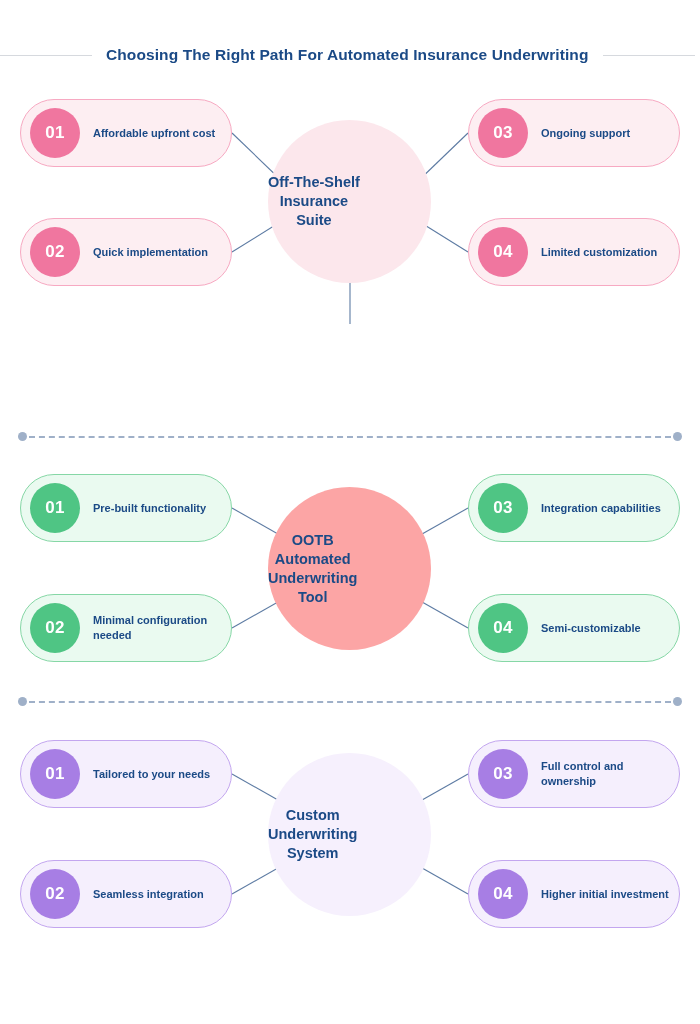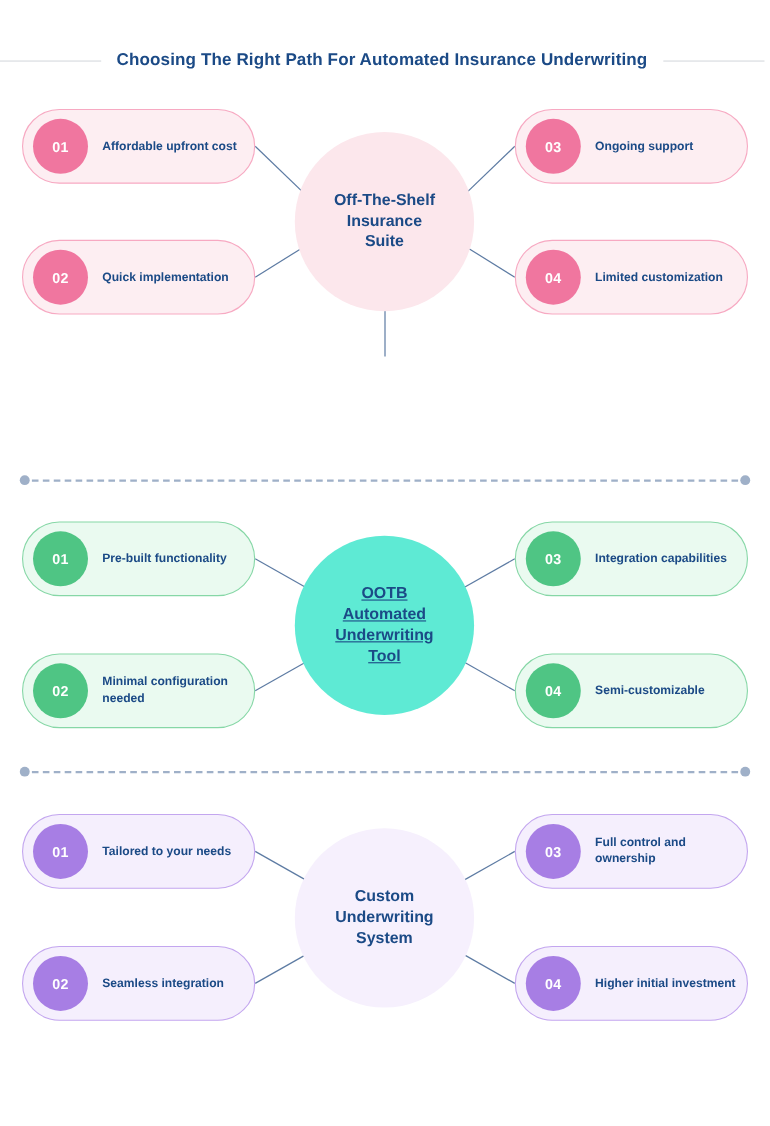--- a/index.html
+++ b/index.html
@@ -52,21 +52,20 @@
   #section-shelf  { top: 84px;  height: 320px; }
   #section-ootb   { top: 462px; height: 212px; }
   #section-custom { top: 728px; height: 212px; }
 
   
   .hub {
     position: absolute;
     border-radius: 50%;
     display: flex;
     align-items: center;
-    justify-content: center;
     text-align: center;
     font-weight: bold;
     font-size: 14.5px;
     line-height: 19px;
     color: #1b4a86;
     z-index: 3;
   }
 
   
   .pill {
@@ -82,41 +81,41 @@
   }
   .pill .badge {
     flex: 0 0 auto;
     width: 50px;
     height: 50px;
     border-radius: 50%;
     display: flex;
     align-items: center;
     justify-content: center;
     color: #ffffff;
-    font-size: 13px;
+    font-size: 17px;
     font-weight: bold;
     letter-spacing: .3px;
   }
   .pill .pill-label {
     margin-left: 13px;
     font-size: 11px;
     line-height: 15px;
     font-weight: bold;
     color: #1b4a86;
     padding-right: 8px;
   }
 
   
   .t-pink .pill  { background: #fdeef2; border-color: #f7a9c2; }
   .t-pink .badge { background: #f0769f; }
   .t-pink .hub   { background: #fce7ec; }
   
   .t-green .pill  { background: #eafaf0; border-color: #86d7a6; }
   .t-green .badge { background: #4fc584; }
-  .t-green .hub   { background: #5eead4; text-decoration: underline; }
+  .t-green .hub   { background: #fca5a5; }
   
   .t-purple .pill  { background: #f5effd; border-color: #c3a6ef; }
   .t-purple .badge { background: #a77ee4; }
   .t-purple .hub   { background: #f6f0fd; }
 
   
   .links {
     position: absolute;
     top: 0; left: 0;
     width: 700px;

